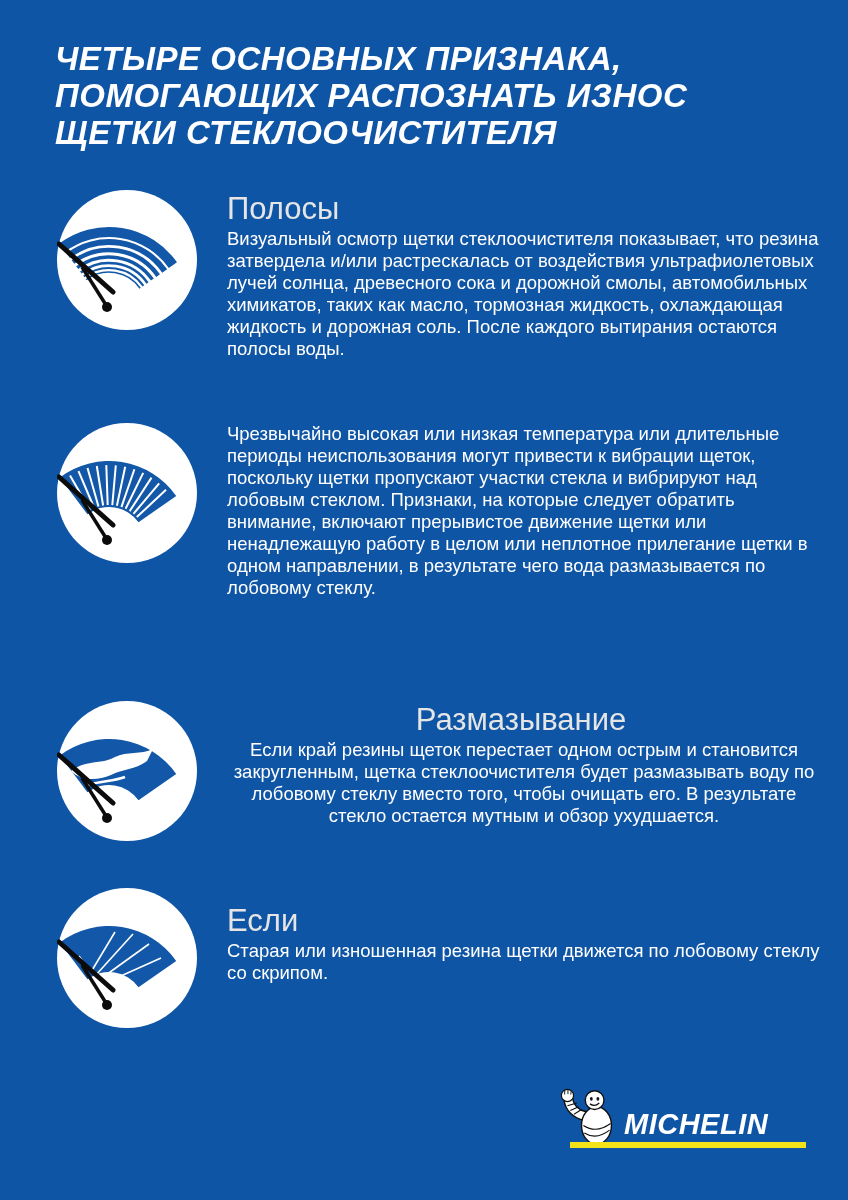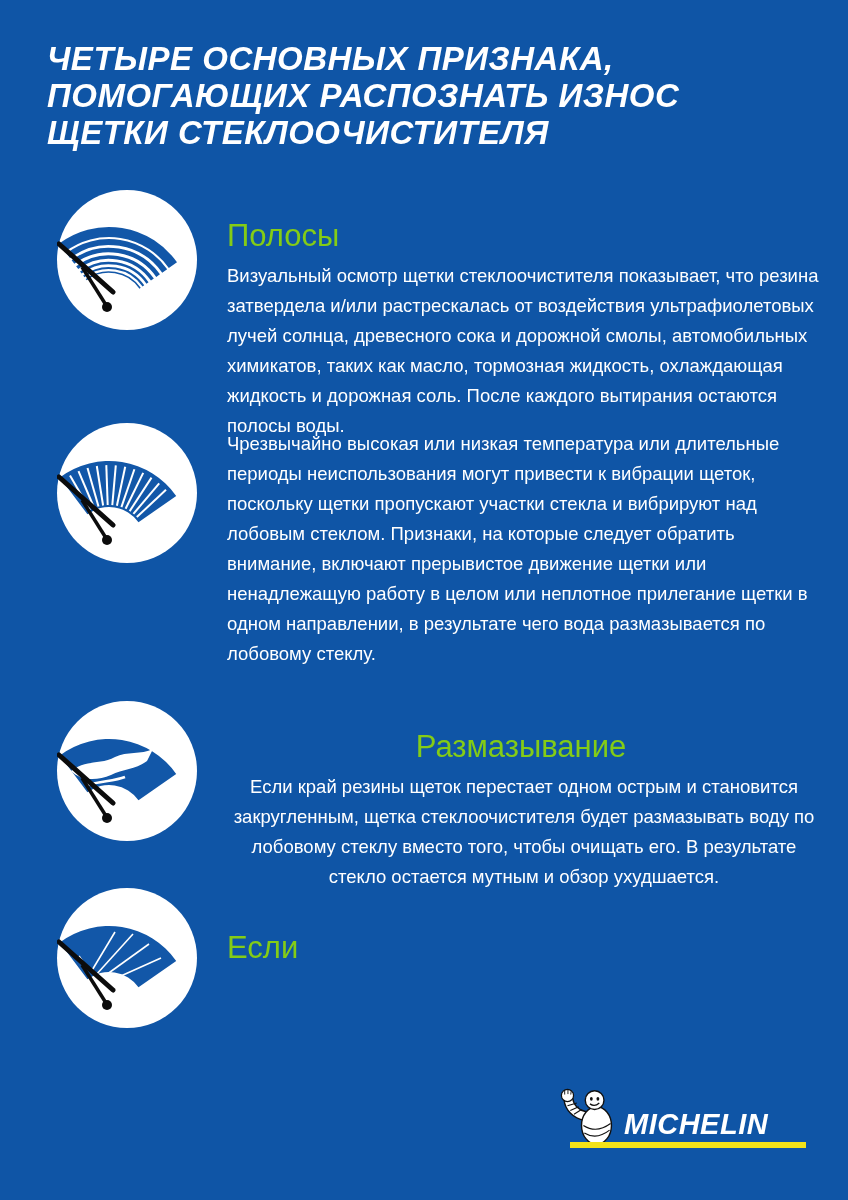--- a/index.html
+++ b/index.html
@@ -5,37 +5,37 @@
   html,body { margin:0; padding:0; }
   body {
     width:848px; height:1200px;
     background:#0F55A6;
     font-family:"Liberation Sans", sans-serif;
     color:#FFFFFF;
     position:relative;
     overflow:hidden;
   }
   .title {
-    position:absolute; left:47px; top:40px; width:752px;
+    position:absolute; left:55px; top:40px; width:752px;
     font-size:33px; line-height:37px;
     font-weight:bold; font-style:italic;
     letter-spacing:.5px; text-transform:uppercase;
     color:#FFFFFF;
   }
   .section { position:absolute; left:57px; width:758px; }
   .s1 { top:190px; } .s2 { top:423px; } .s3 { top:701px;text-align:center; } .s4 { top:888px; }
   .icon-circle { position:absolute; left:0; top:0; width:140px; height:140px; }
   .sec-text { margin-left:170px; }
   .sec-heading {
-    color:#84cc16; font-size:31px; line-height:38px; font-weight:400;margin-top:27px;
+    color:#e5e5e5; font-size:31px; line-height:38px; font-weight:400;
   }
   .s4 .sec-heading { padding-top:14px; }
   .sec-body {
-    margin-top:6px; width:594px;
-    font-size:18.5px; line-height:30px; font-weight:400;
+    margin-top:0; width:594px;
+    font-size:18.5px; line-height:22px; font-weight:400;
     color:#FFFFFF;
   }
   .brand { position:absolute; left:556px; top:1088px; width:252px; height:62px; }
   .bib { position:absolute; left:0; top:0; width:66px; height:58px; }
   .wordmark {
     position:absolute; left:68px; top:20px;
     font-size:29px; font-weight:bold; font-style:italic;
     letter-spacing:.5px; color:#ffffff; white-space:nowrap;
   }
   .brand-bar {
@@ -131,20 +131,21 @@
         <line x1="46" y1="96" x2="104" y2="70"></line>
         <line x1="30" y1="80" x2="22" y2="68"></line>
       </g>
       <line x1="2" y1="54" x2="56" y2="102" stroke="#0C0C0C" stroke-width="5" stroke-linecap="round"></line>
       <line x1="49" y1="115" x2="25" y2="77" stroke="#0C0C0C" stroke-width="3.5"></line>
       <circle cx="50" cy="117" r="5" fill="#0C0C0C"></circle>
     </svg>
   </span>
   <div class="sec-text">
     <div class="sec-heading">Если</div>
+    <div class="sec-body">Старая или изношенная резина щетки движется по лобовому стеклу со скрипом.</div>
   </div>
 </div>
 
 <div class="brand">
   <span class="bib">
     <svg viewBox="0 0 70 62" width="66" height="58">
 
       <path d="M31,30 C21,28 14,21 13,12" stroke="#111111" stroke-width="11" fill="none" stroke-linecap="round"></path>
       <path d="M31,30 C21,28 14,21 13,12" stroke="#FFFFFF" stroke-width="8" fill="none" stroke-linecap="round"></path>
       <g stroke="#111111" stroke-width="1.2">

